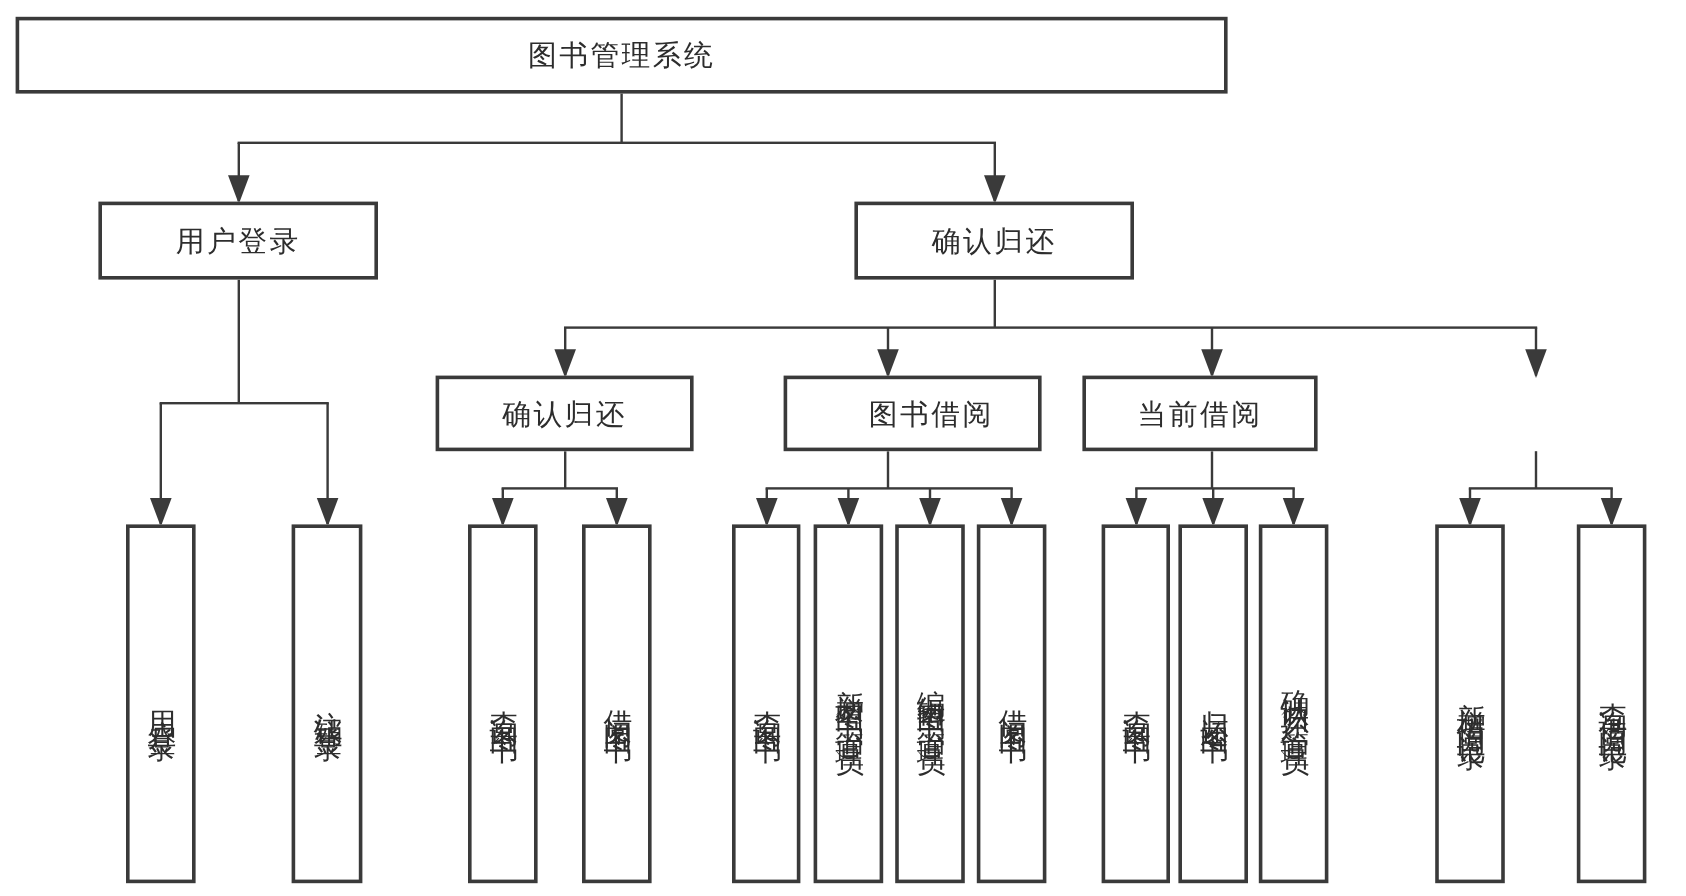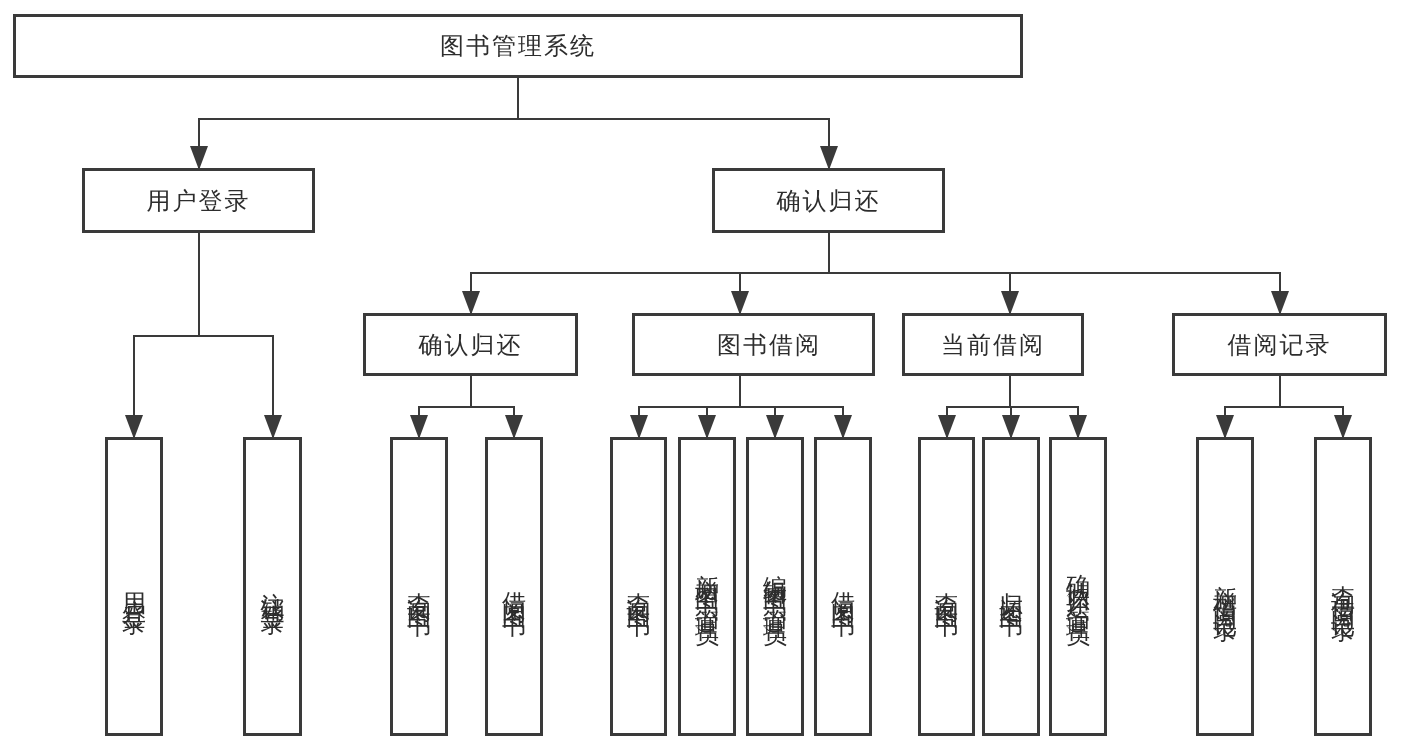--- a/index.html
+++ b/index.html
@@ -128,28 +128,25 @@
     </div>
     <div class="node" style="left: 82px; top: 168px; width: 233px; height: 65px;">
       <span class="label">用户登录</span>
     </div>
     <div class="node" style="left: 712px; top: 168px; width: 233px; height: 65px;">
       <span class="label">确认归还</span>
     </div>
     <div class="node" style="left: 363px; top: 313px; width: 215px; height: 63px;">
       <span class="label">确认归还</span>
     </div>
-    <div class="node" style="left: 632px; top: 313px; width: 243px; height: 63px; padding-left: 31px;">
+    <div class="node" style="left: 653px; top: 313px; width: 215px; height: 63px; padding-left: 31px;">
       <span class="label">图书借阅</span>
     </div>
-    <div class="node" style="left: 902px; top: 313px; width: 182px; height: 63px; text-align: center;">
+    <div class="node" style="left: 902px; top: 313px; width: 196px; height: 63px; text-align: center;">
       <span class="label">当前借阅</span>
-    </div>
-    <div class="node" style="left: 1172px; top: 313px; width: 215px; height: 63px;">
-      <span class="label">借阅记录</span>
     </div>
     <div class="node vertical" style="left: 105px; top: 437px; width: 58px; height: 299px;">
       <span class="label">用户登录</span>
     </div>
     <div class="node vertical" style="left: 243px; top: 437px; width: 59px; height: 299px;">
       <span class="label">注销登录</span>
     </div>
     <div class="node vertical" style="left: 390px; top: 437px; width: 58px; height: 299px;">
       <span class="label">查询图书</span>
     </div>

